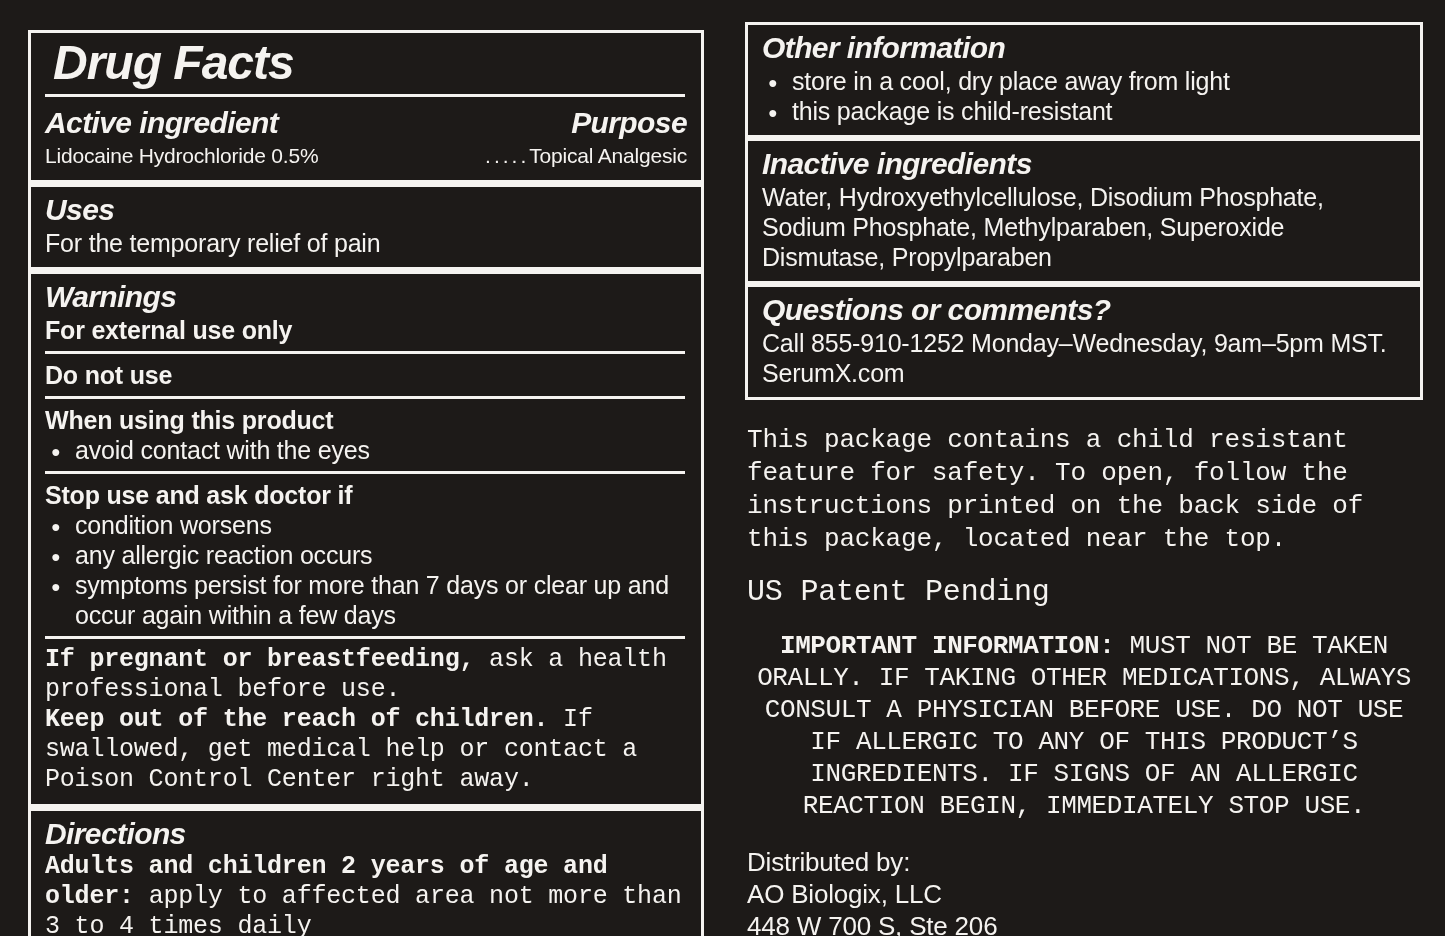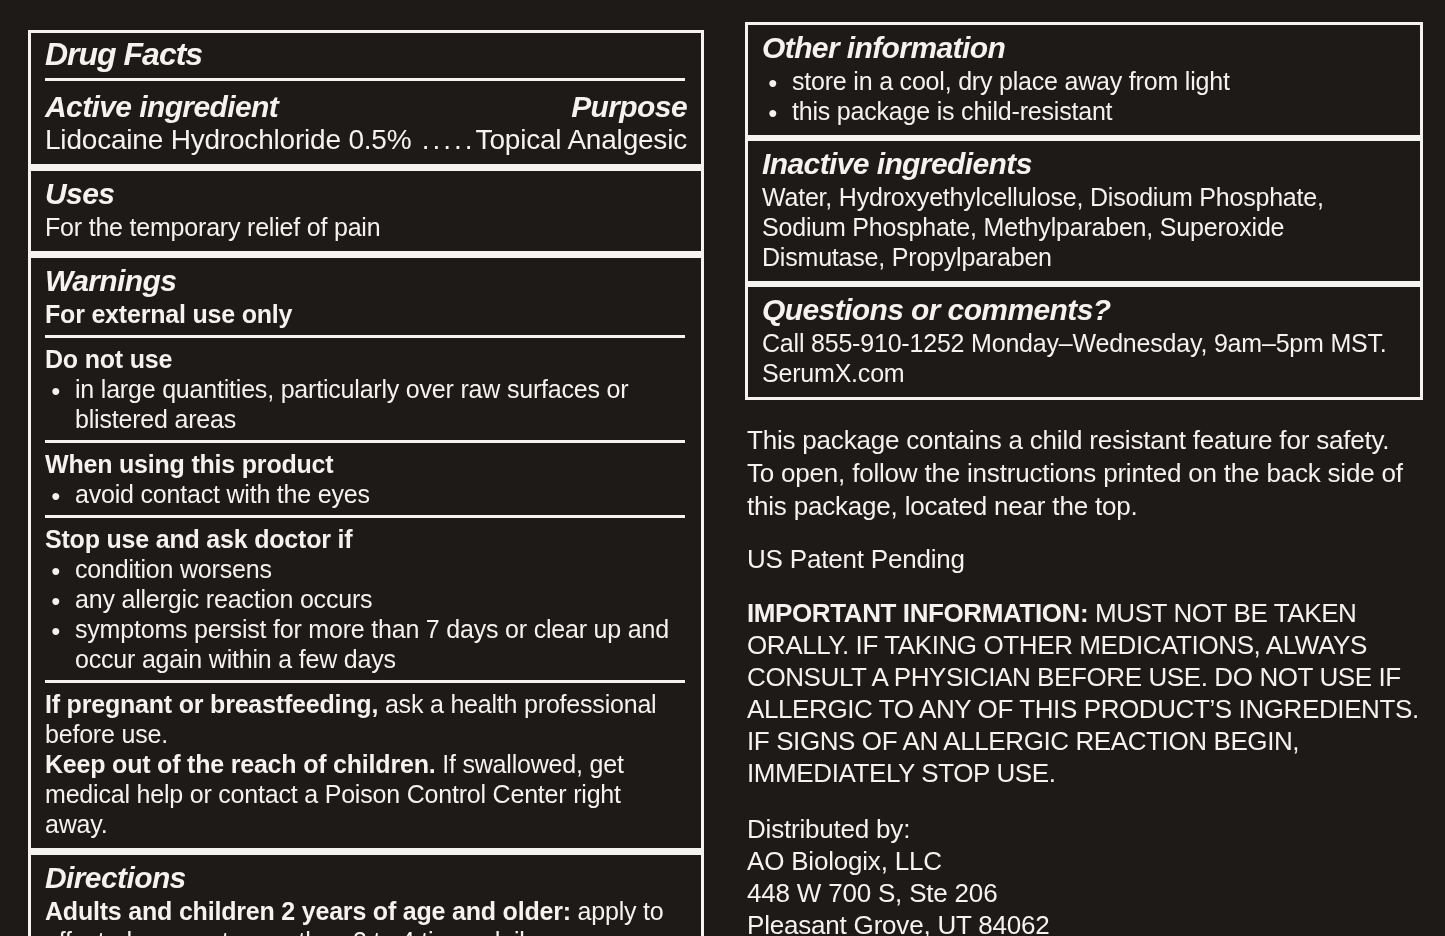--- a/index.html
+++ b/index.html
@@ -14,39 +14,39 @@
     font-family:"Liberation Sans","DejaVu Sans",sans-serif;
     letter-spacing:-0.2px;
   }
   .panel{
     position:absolute;left:28px;top:30px;width:676px;
     border:3px solid var(--w);background:var(--bg);
   }
   .section{padding:3px 14px 9px;}
   .sep{height:7px;background:var(--w);}
   .rule{height:3px;background:var(--w);margin:6px 2px 6px 0;}
-  .df-title{font-size:32px;font-weight:bold;font-style:italic;letter-spacing:-1px;line-height:1.05;margin:2px 0 6px;}
+  .df-title{font-size:48px;font-weight:bold;font-style:italic;letter-spacing:-1px;line-height:1.05;margin:2px 8px 6px;}
   .h2{font-size:30px;font-weight:bold;font-style:italic;letter-spacing:-0.6px;line-height:1.1;margin:3px 0 2px;}
   .body, .boldlead{font-size:25px;line-height:30px;}
   .boldlead b, .subhead{font-weight:bold;}
   .subhead{font-size:25px;line-height:30px;}
   .ai-row{display:flex;justify-content:space-between;align-items:center;}
-  .ai-line{display:flex;align-items:baseline;font-size:28px;line-height:30px;}
+  .ai-line{display:flex;align-items:baseline;font-size:21px;line-height:30px;}
   .ai-line .spacer{flex:1;}
   .dots{letter-spacing:3px;}
   .bullet{position:relative;padding-left:30px;font-size:25px;line-height:30px;}
   .bullet::before{content:"●";position:absolute;left:6px;top:2px;font-size:16px;}
   .right-col{position:absolute;left:745px;top:22px;width:678px;}
   .box{border:3px solid var(--w);background:var(--bg);padding:3px 14px 9px;}
   .free{padding:0 2px;}
   .note{font-size:26px;line-height:33px;margin:24px 0 0;}
-  .patent{font-size:26px;line-height:32px;margin:20px 0 0;}
-  .important{font-size:26px;line-height:32px;margin:22px 0 0;letter-spacing:-0.4px;}
+  .patent{font-size:30px;line-height:32px;margin:20px 0 0;}
+  .important{font-size:26px;line-height:32px;margin:22px 0 0;letter-spacing:-0.4px;text-align:center;}
   .dist{font-size:26px;line-height:32px;margin:24px 0 0;}
-  p{margin:0;}
+  p{margin:0;font-family:Liberation Mono, monospace;}
 </style>
 </head>
 <body>
 
 <div class="panel">
 
   <div class="section">
     <div class="df-title">Drug Facts</div>
     <div class="rule"></div>
     <div class="ai-row">
@@ -69,21 +69,20 @@
   </div>
 
   <div class="sep"></div>
 
   <div class="section">
     <div class="h2">Warnings</div>
     <div class="subhead">For external use only</div>
     <div class="rule"></div>
 
     <div class="subhead">Do not use</div>
-    <div class="bullet">in large quantities, particularly over raw surfaces or blistered areas</div>
     <div class="rule"></div>
 
     <div class="subhead">When using this product</div>
     <div class="bullet">avoid contact with the eyes</div>
     <div class="rule"></div>
 
     <div class="subhead">Stop use and ask doctor if</div>
     <div class="bullet">condition worsens</div>
     <div class="bullet">any allergic reaction occurs</div>
     <div class="bullet">symptoms persist for more than 7 days or clear up and occur again within a few days</div>

